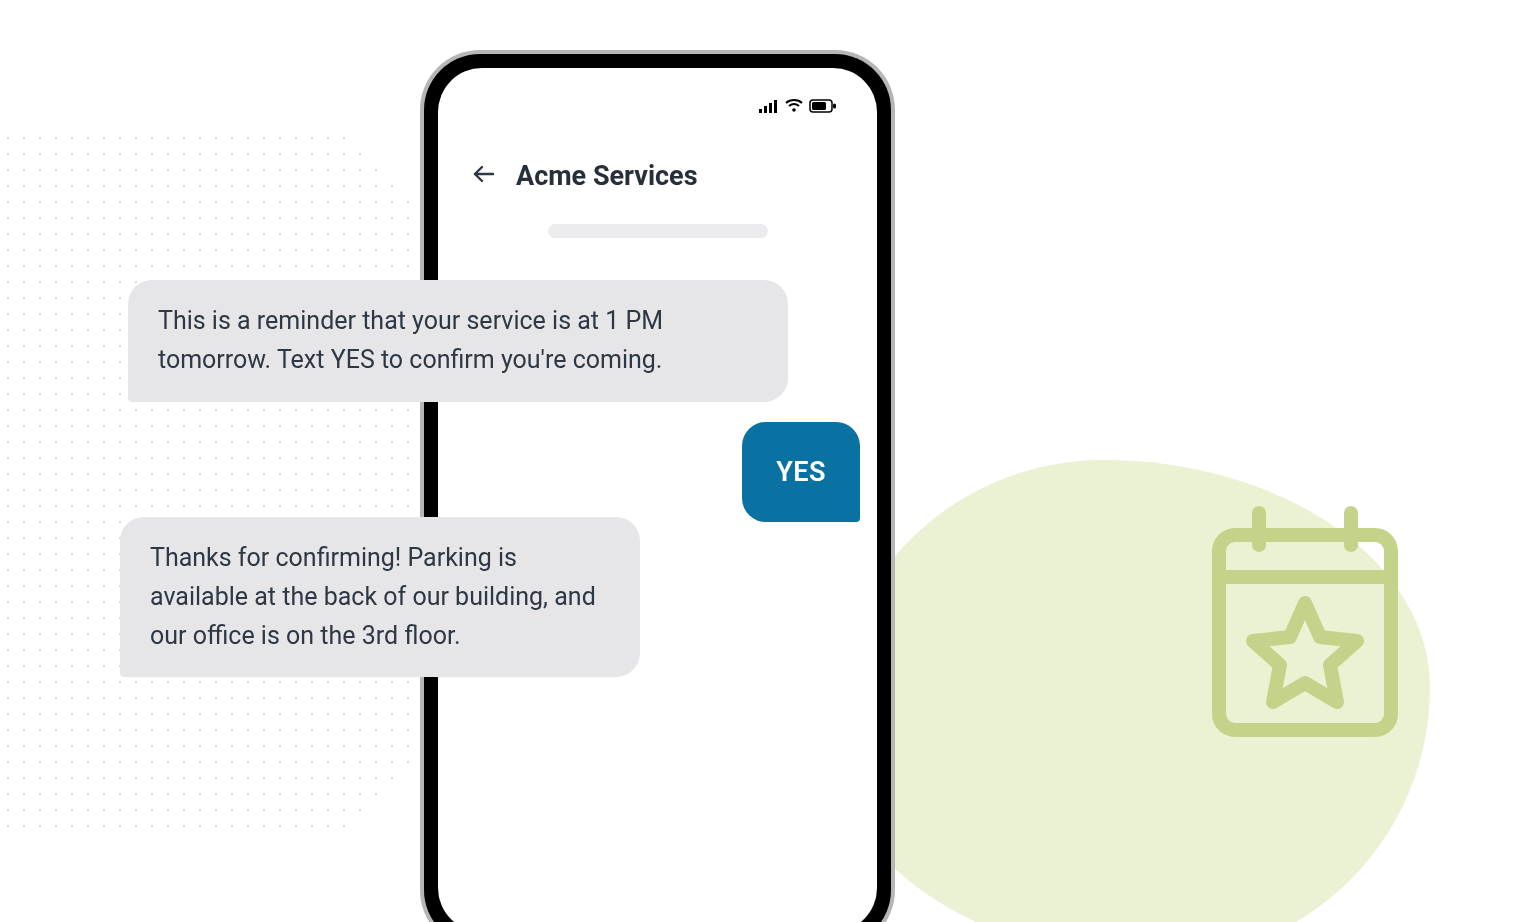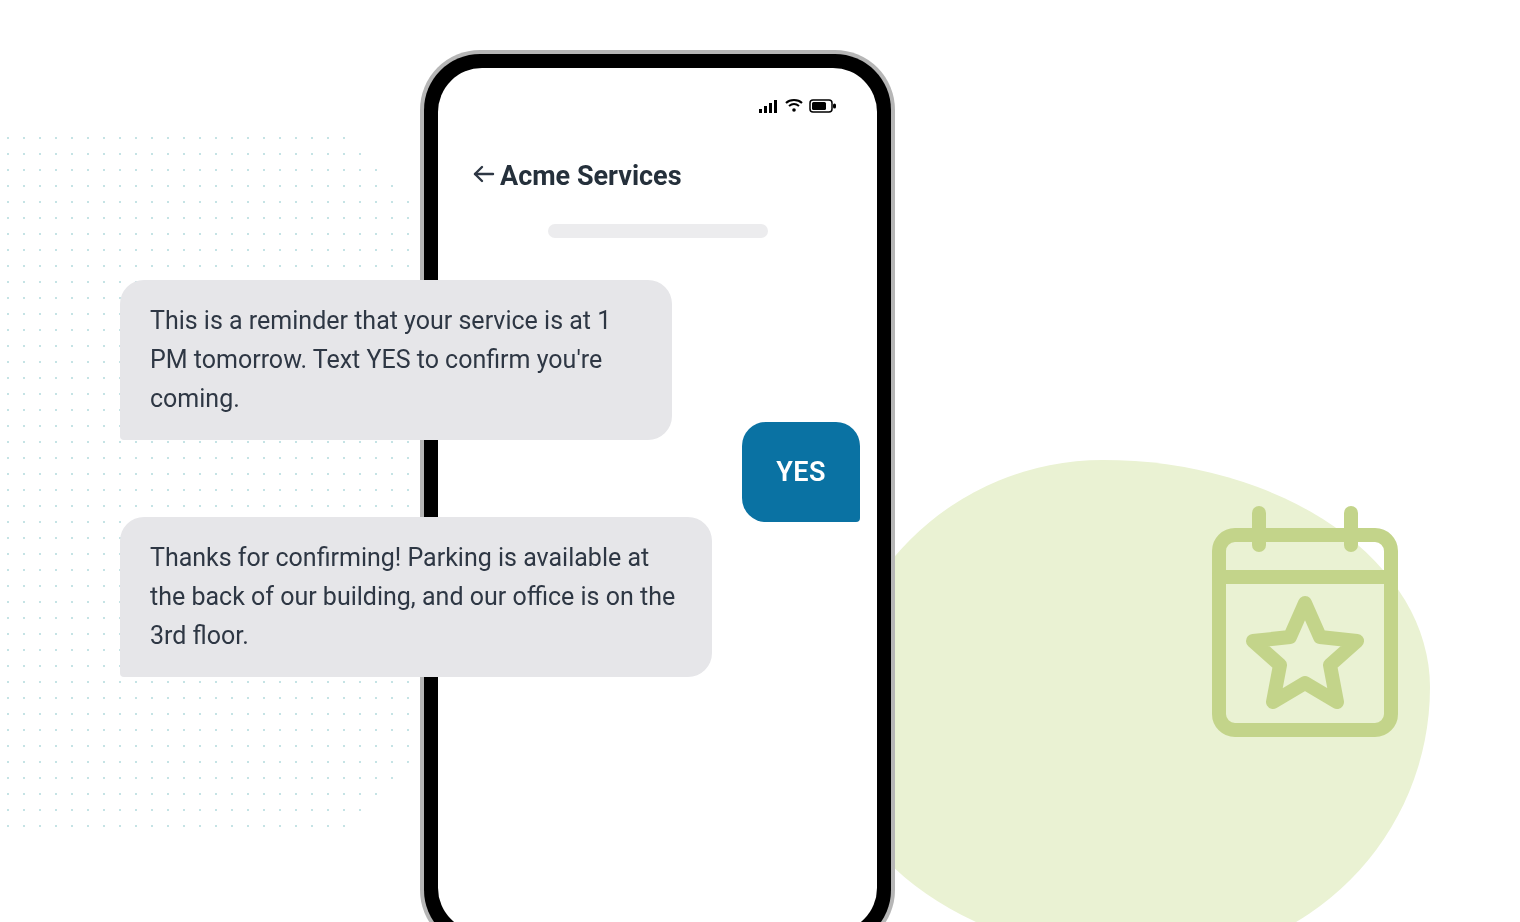--- a/index.html
+++ b/index.html
@@ -72,21 +72,21 @@
     top: 30px;
     right: 40px;
     display: flex;
     align-items: center;
     gap: 6px;
     z-index: 3;
   }
   .chat-header {
     display: flex;
     align-items: center;
-    gap: 4px;
+    gap: 20px;
     padding: 92px 34px 14px 34px;
   }
   .chat-title {
     font-size: 27px;
     font-weight: 700;
     color: #25303b;
   }
   .loading-strip {
     width: 220px;
     height: 14px;
@@ -105,28 +105,28 @@
     position: absolute;
     background: #e6e6e9;
     color: #2e3744;
     font-size: 25px;
     line-height: 1.55;
     padding: 22px 30px;
     border-radius: 24px;
     border-bottom-left-radius: 4px;
   }
   .msg1 {
-    left: 120px;
+    left: 128px;
     top: 280px;
-    width: 552px;
+    width: 660px;
   }
   .msg2 {
     left: 120px;
     top: 517px;
-    width: 592px;
+    width: 520px;
   }
   .msg-sent {
     position: absolute;
     right: 660px;
     top: 422px;
     background: #0a72a3;
     color: #fff;
     font-size: 27px;
     font-weight: 600;
     padding: 34px 34px;

